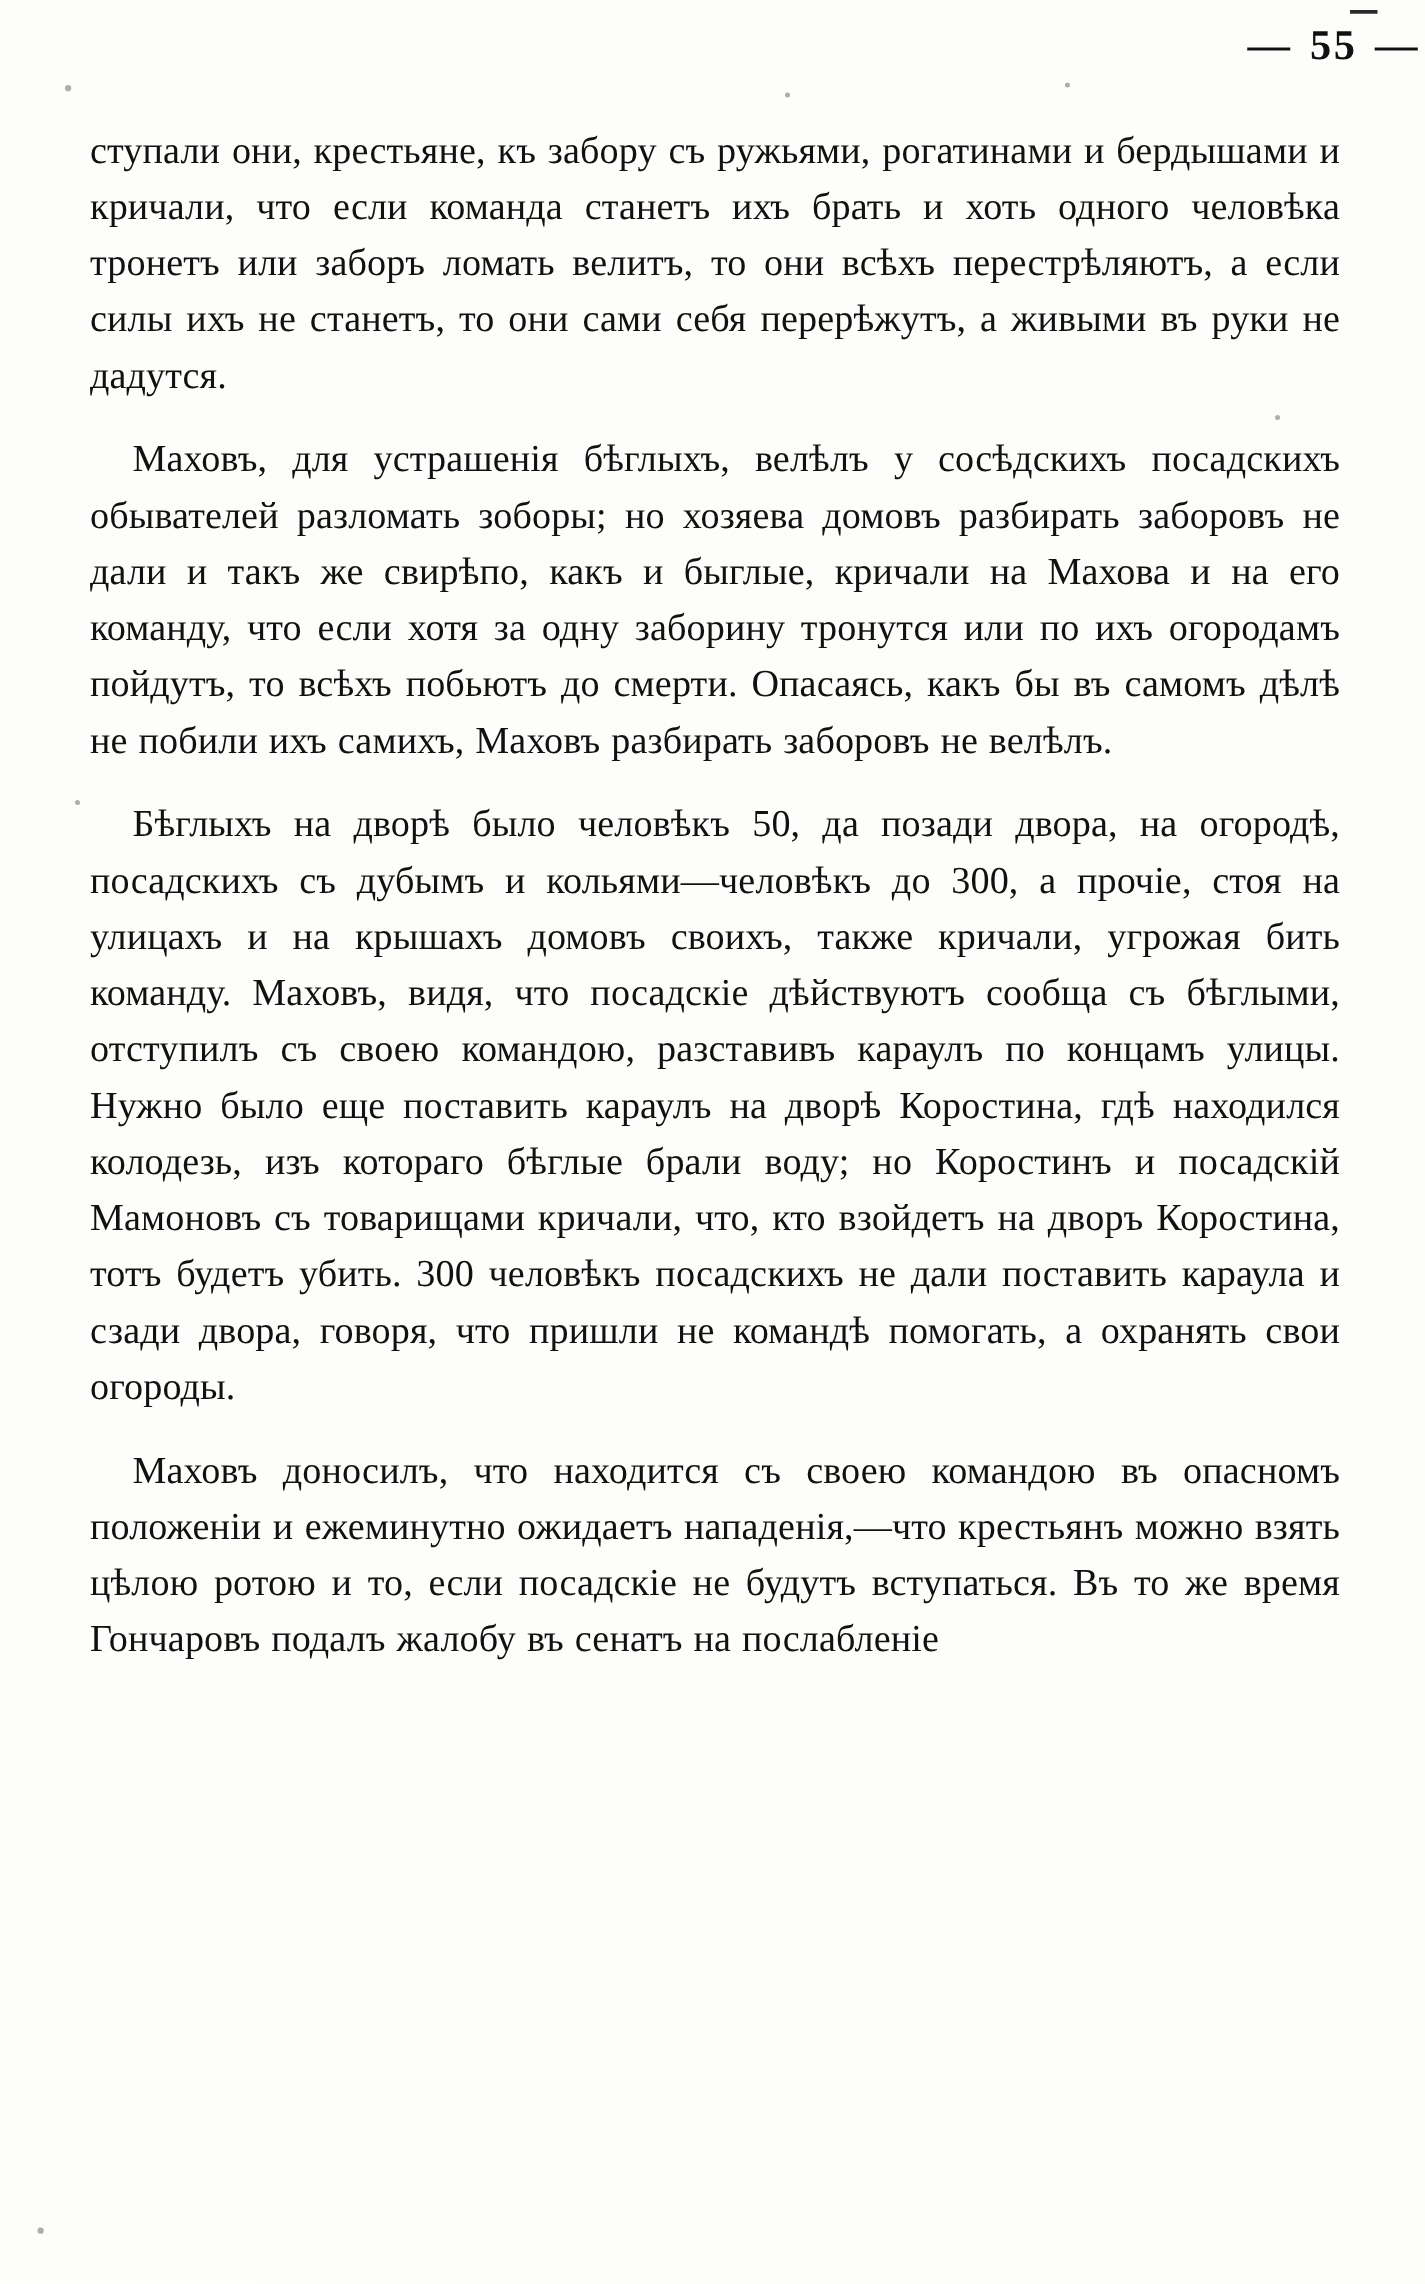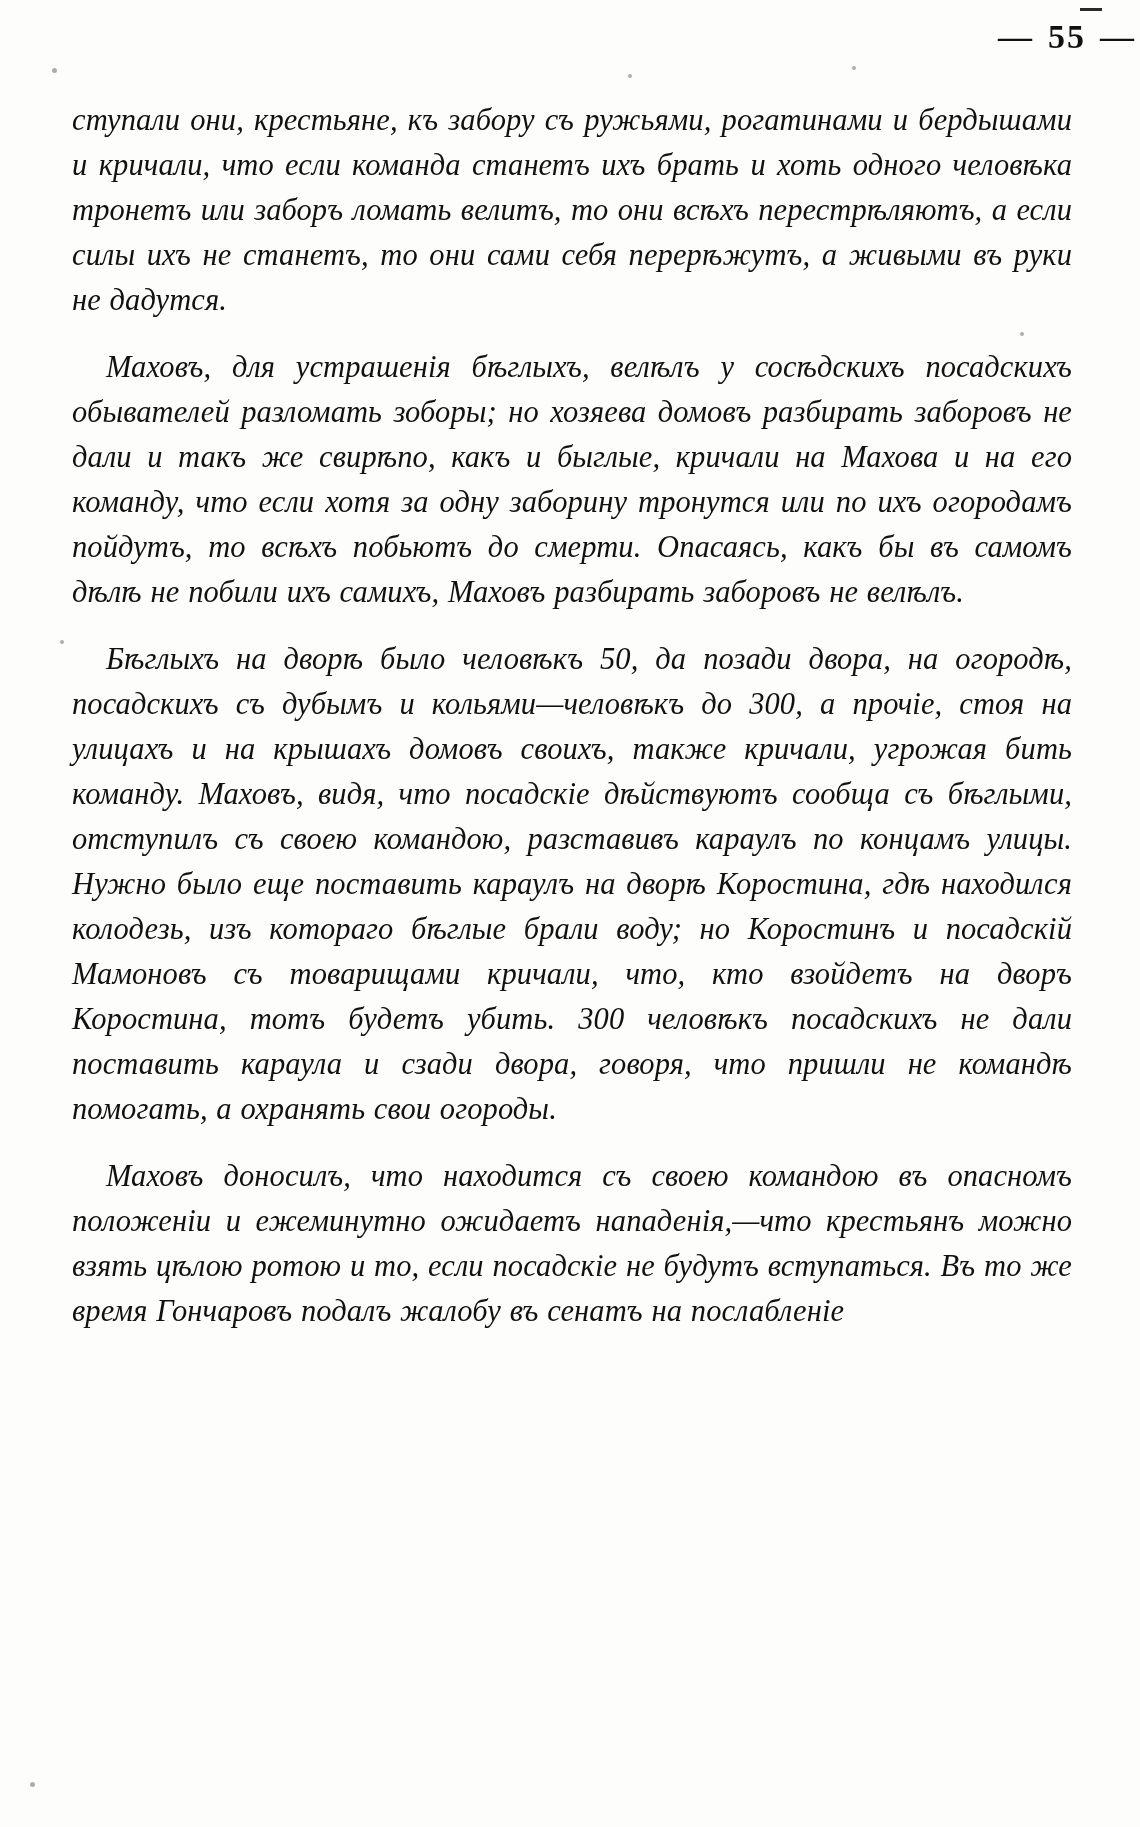--- a/index.html
+++ b/index.html
@@ -60,21 +60,20 @@
     width: 1000px;
   }
   p.para {
     margin: 0 0 22px 0;
     font-size: 30.5px;
     line-height: 45px;
     text-align: justify;
     text-align-last: left;
     letter-spacing: 0.1px;
     word-spacing: 1px;
-    font-style: italic;
   }
   p.para.indent {
     text-indent: 34px;
   }
   p.para:last-child {
     margin-bottom: 16px;
   }
 </style>
 </head>
 <body>

